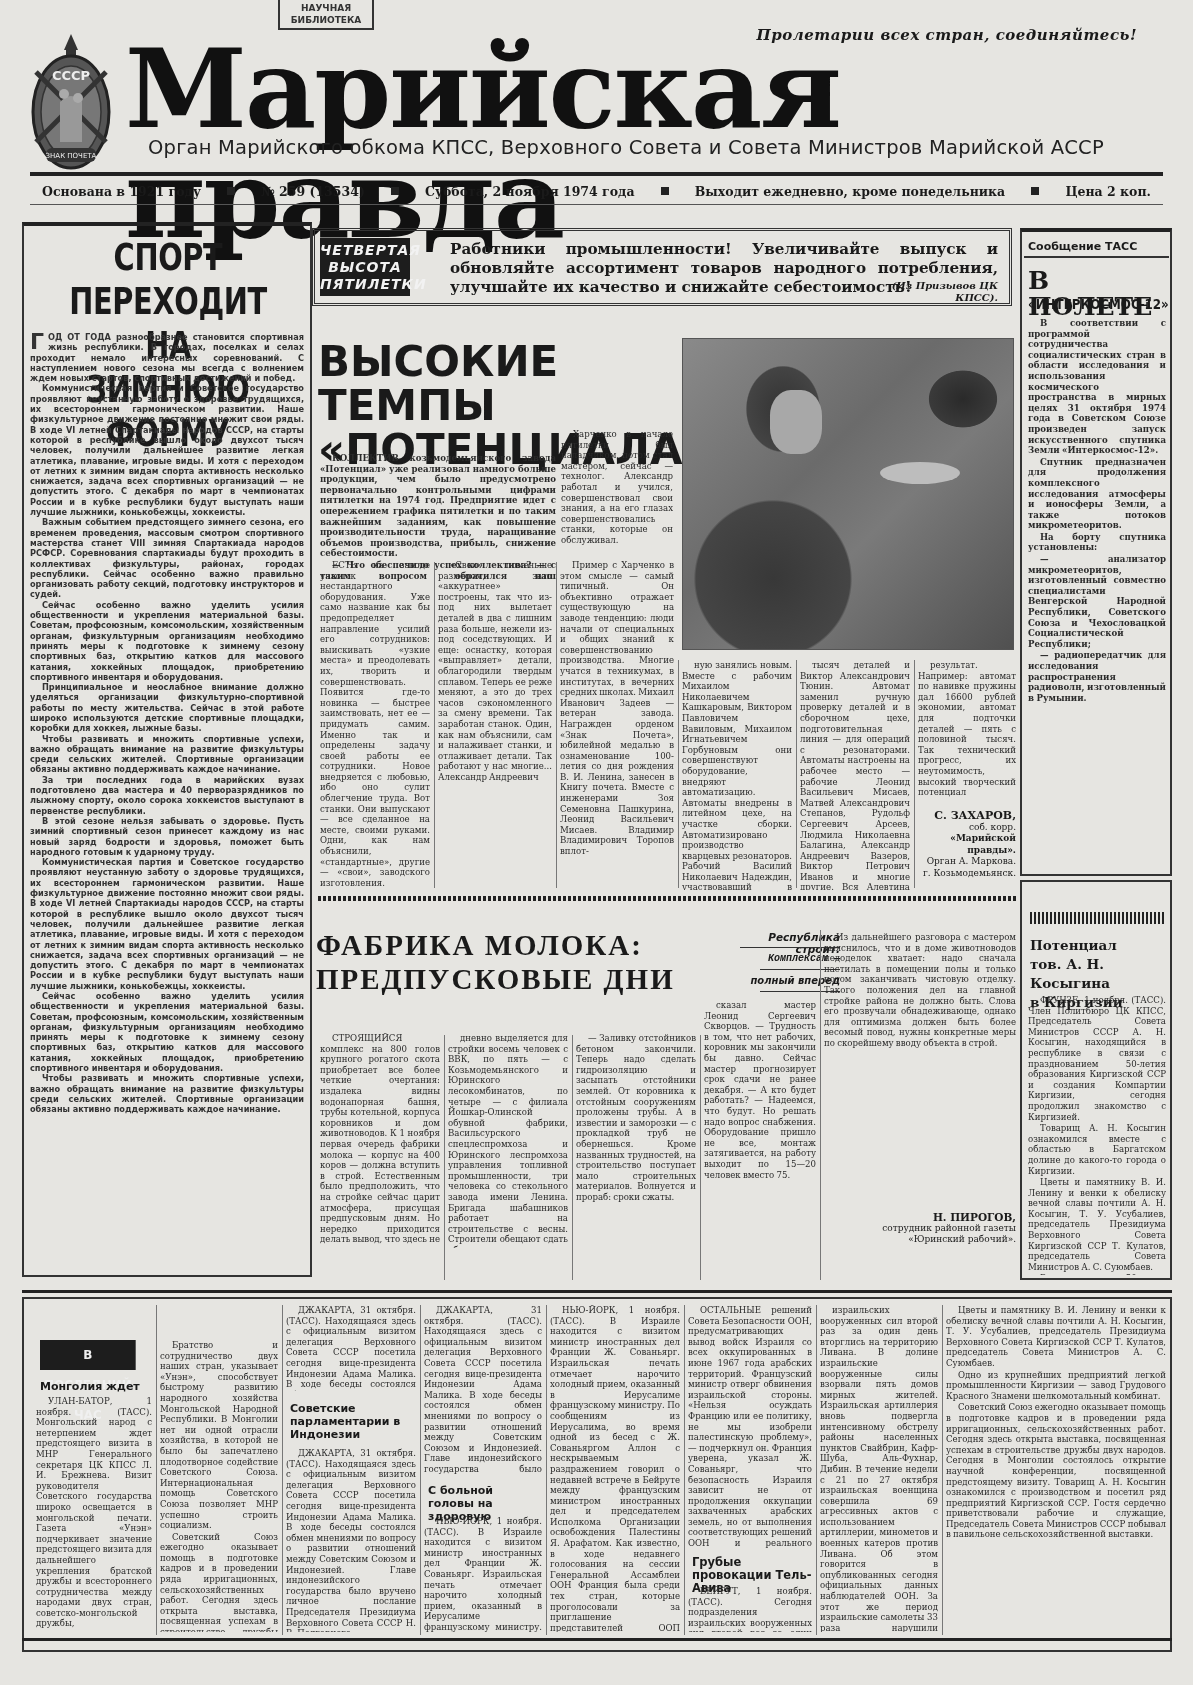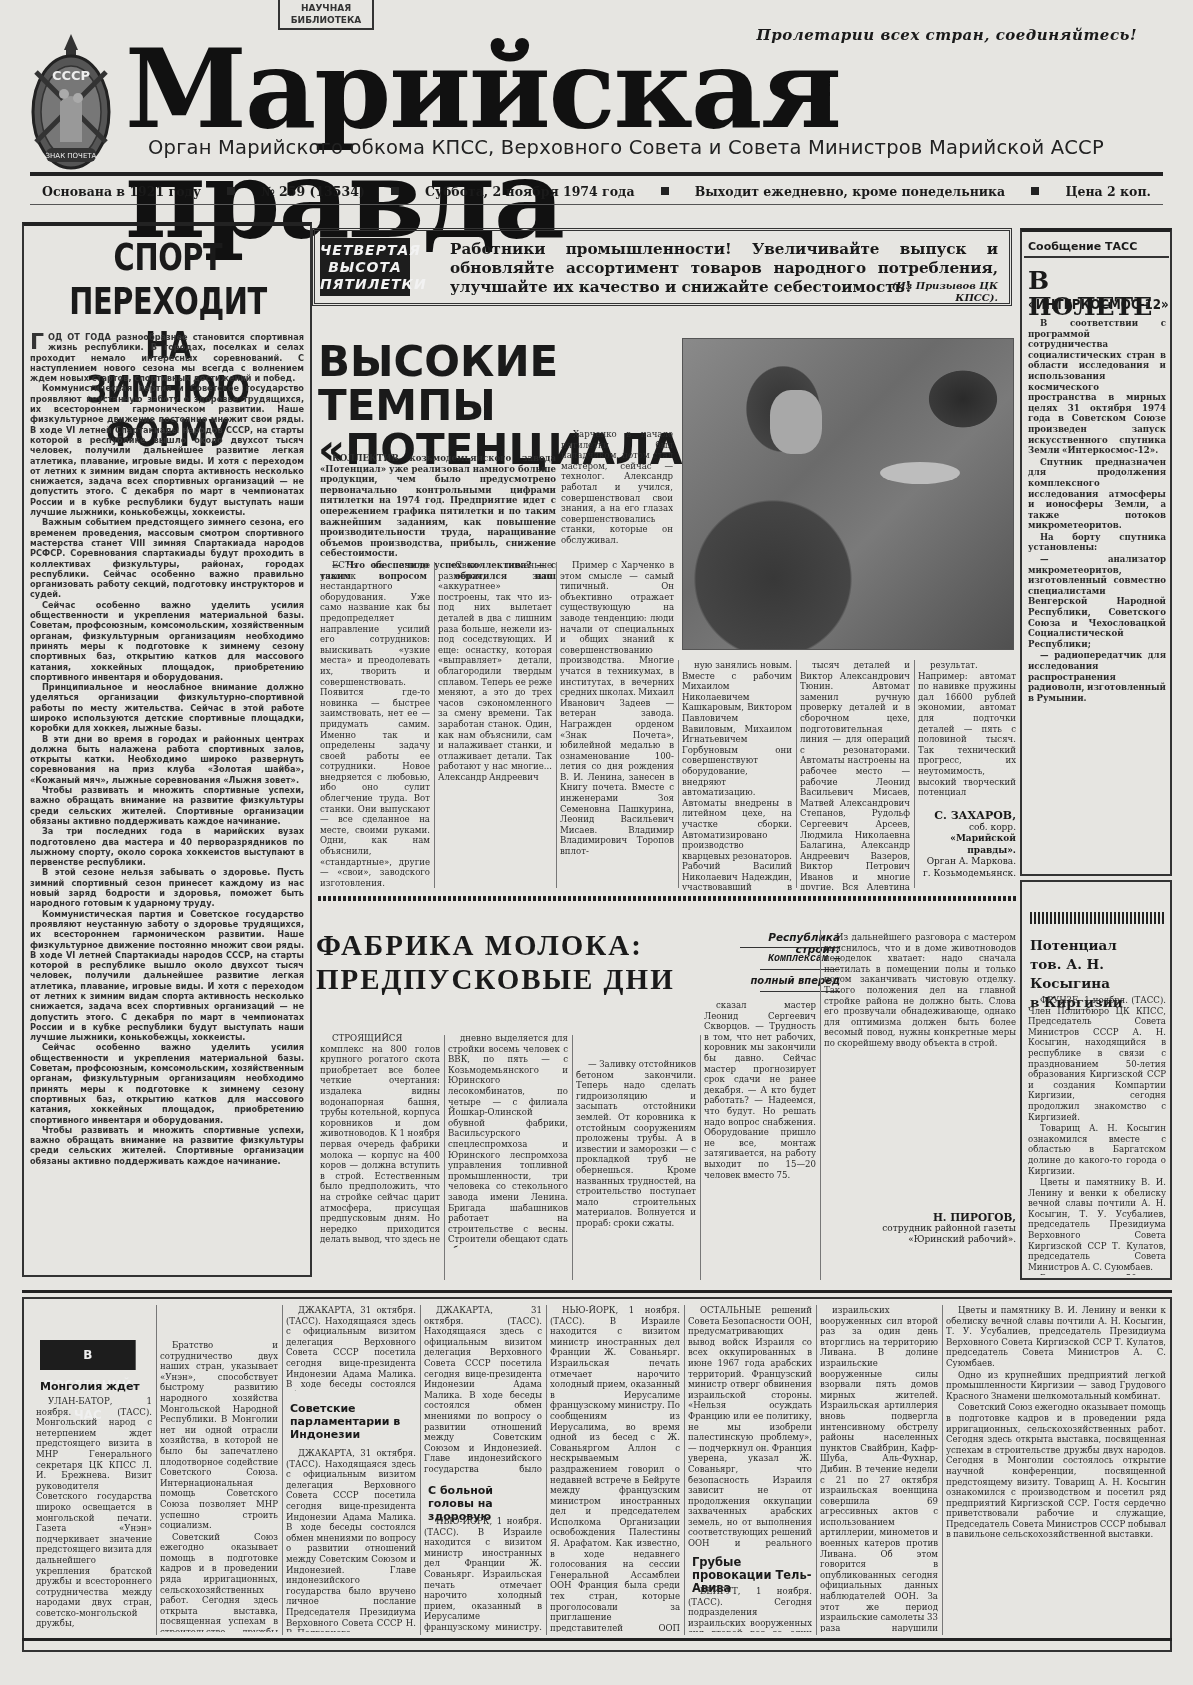--- a/index.html
+++ b/index.html
@@ -134,21 +134,20 @@
 <div class="abs sport-head">
   <div>СПОРТ ПЕРЕХОДИТ</div>
   <div>НА ЗИМНЮЮ ФОРМУ</div>
 </div>
 <div class="abs sans-text sport-body">
   <p style="text-indent:0"><span class="dropcap">Г</span><span>ОД ОТ ГОДА разнообразнее становится спортивная жизнь республики. В городах, поселках и селах проходит немало интересных соревнований. С наступлением нового сезона мы всегда с волнением ждем новых стартов, спортивных достижений и побед.</span></p>
   <p>Коммунистическая партия и Советское государство проявляют неустанную заботу о здоровье трудящихся, их всестороннем гармоническом развитии. Наше физкультурное движение постоянно множит свои ряды. В ходе VI летней Спартакиады народов СССР, на старты которой в республике вышло около двухсот тысяч человек, получили дальнейшее развитие легкая атлетика, плавание, игровые виды. И хотя с переходом от летних к зимним видам спорта активность несколько снижается, задача всех спортивных организаций — не допустить этого. С декабря по март в чемпионатах России и в кубке республики будут выступать наши лучшие лыжники, конькобежцы, хоккеисты.</p>
   <p>Важным событием предстоящего зимнего сезона, его временем проведения, массовым смотром спортивного мастерства станет VIII зимняя Спартакиада народов РСФСР. Соревнования спартакиады будут проходить в коллективах физкультуры, районах, городах республики. Сейчас особенно важно правильно организовать работу секций, подготовку инструкторов и судей.</p>
   <p>Сейчас особенно важно уделить усилия общественности и укрепления материальной базы. Советам, профсоюзным, комсомольским, хозяйственным органам, физкультурным организациям необходимо принять меры к подготовке к зимнему сезону спортивных баз, открытию катков для массового катания, хоккейных площадок, приобретению спортивного инвентаря и оборудования.</p>
   <p>Принципиальное и неослабное внимание должно уделяться организации физкультурно-спортивной работы по месту жительства. Сейчас в этой работе широко используются детские спортивные площадки, коробки для хоккея, лыжные базы.</p>
-  <p>В эти дни во время в городах и районных центрах должна быть налажена работа спортивных залов, открыты катки. Необходимо широко развернуть соревнования на приз клуба «Золотая шайба», «Кожаный мяч», лыжные соревнования «Лыжня зовет».</p>
   <p>Чтобы развивать и множить спортивные успехи, важно обращать внимание на развитие физкультуры среди сельских жителей. Спортивные организации обязаны активно поддерживать каждое начинание.</p>
   <p>За три последних года в марийских вузах подготовлено два мастера и 40 перворазрядников по лыжному спорту, около сорока хоккеистов выступают в первенстве республики.</p>
   <p>В этой сезоне нельзя забывать о здоровье. Пусть зимний спортивный сезон принесет каждому из нас новый заряд бодрости и здоровья, поможет быть народного готовым к ударному труду.</p>
   <p>Коммунистическая партия и Советское государство проявляют неустанную заботу о здоровье трудящихся, их всестороннем гармоническом развитии. Наше физкультурное движение постоянно множит свои ряды. В ходе VI летней Спартакиады народов СССР, на старты которой в республике вышло около двухсот тысяч человек, получили дальнейшее развитие легкая атлетика, плавание, игровые виды. И хотя с переходом от летних к зимним видам спорта активность несколько снижается, задача всех спортивных организаций — не допустить этого. С декабря по март в чемпионатах России и в кубке республики будут выступать наши лучшие лыжники, конькобежцы, хоккеисты.</p>
   <p>Сейчас особенно важно уделить усилия общественности и укрепления материальной базы. Советам, профсоюзным, комсомольским, хозяйственным органам, физкультурным организациям необходимо принять меры к подготовке к зимнему сезону спортивных баз, открытию катков для массового катания, хоккейных площадок, приобретению спортивного инвентаря и оборудования.</p>
   <p>Чтобы развивать и множить спортивные успехи, важно обращать внимание на развитие физкультуры среди сельских жителей. Спортивные организации обязаны активно поддерживать каждое начинание.</p>
 </div>
 
 <div class="abs banner"></div>
 <div class="abs banner-logo">
@@ -251,21 +250,21 @@
 <div class="abs rep-rule" style="left:760px; top:991px; width:80px;"></div>
 
 <div class="abs col-text milk-cols" style="left:320px; width:120px;">
     <p>СТРОЯЩИЙСЯ комплекс на 800 голов крупного рогатого скота приобретает все более четкие очертания: издалека видны водонапорная башня, трубы котельной, корпуса коровников и дом животноводов. К 1 ноября первая очередь фабрики молока — корпус на 400 коров — должна вступить в строй. Естественным было предположить, что на стройке сейчас царит атмосфера, присущая предпусковым дням. Но нередко приходится делать вывод, что здесь не торопятся.</p>
   </div>
 <div class="abs colrule" style="left:444px; top:1035px; height:245px;"></div>
 <div class="abs col-text milk-cols" style="left:448px; width:120px;">
     <p>дневно выделяется для стройки восемь человек с ВВК, по пять — с Козьмодемьянского и Юринского лесокомбинатов, по четыре — с филиала Йошкар-Олинской обувной фабрики, Васильсурского спецлеспромхоза и Юринского леспромхоза управления топливной промышленности, три человека со стекольного завода имени Ленина. Бригада шабашников работает на строительстве с весны. Строители обещают сдать объект в срок.</p>
   </div>
 <div class="abs colrule" style="left:572px; top:1035px; height:245px;"></div>
-<div class="abs col-text milk-cols" style="left:576px; width:120px; height:245px;margin-top:26px;">
+<div class="abs col-text milk-cols" style="left:576px; width:120px; height:245px;">
     <p>— Заливку отстойников бетоном закончили. Теперь надо сделать гидроизоляцию и засыпать отстойники землей. От коровника к отстойным сооружениям проложены трубы. А в известии и заморозки — с прокладкой труб не обернешься. Кроме названных трудностей, на строительство поступает мало строительных материалов. Волнуется и прораб: сроки сжаты.</p>
   </div>
 <div class="abs colrule" style="left:700px; top:1035px; height:245px;"></div>
 <div class="abs col-text" style="left:704px; top:1000px; width:112px; height:280px;">
     <p>сказал мастер Леонид Сергеевич Скворцов. — Трудность в том, что нет рабочих, коровник мы закончили бы давно. Сейчас мастер прогнозирует срок сдачи не ранее декабря. — А кто будет работать? — Надеемся, что будут. Но решать надо вопрос снабжения. Оборудование пришло не все, монтаж затягивается, на работу выходит по 15—20 человек вместо 75.</p>
   </div>
 <div class="abs colrule" style="left:820px; top:930px; height:350px;"></div>
 <div class="abs col-text" style="left:824px; top:932px; width:192px; height:276px;">
     <p>Из дальнейшего разговора с мастером выяснилось, что и в доме животноводов недоделок хватает: надо сначала настилать в помещении полы и только потом заканчивать чистовую отделку. Такого положения дел на главной стройке района не должно быть. Слова его прозвучали обнадеживающе, однако для оптимизма должен быть более весомый повод, нужны конкретные меры по скорейшему вводу объекта в строй.</p>
   </div>

